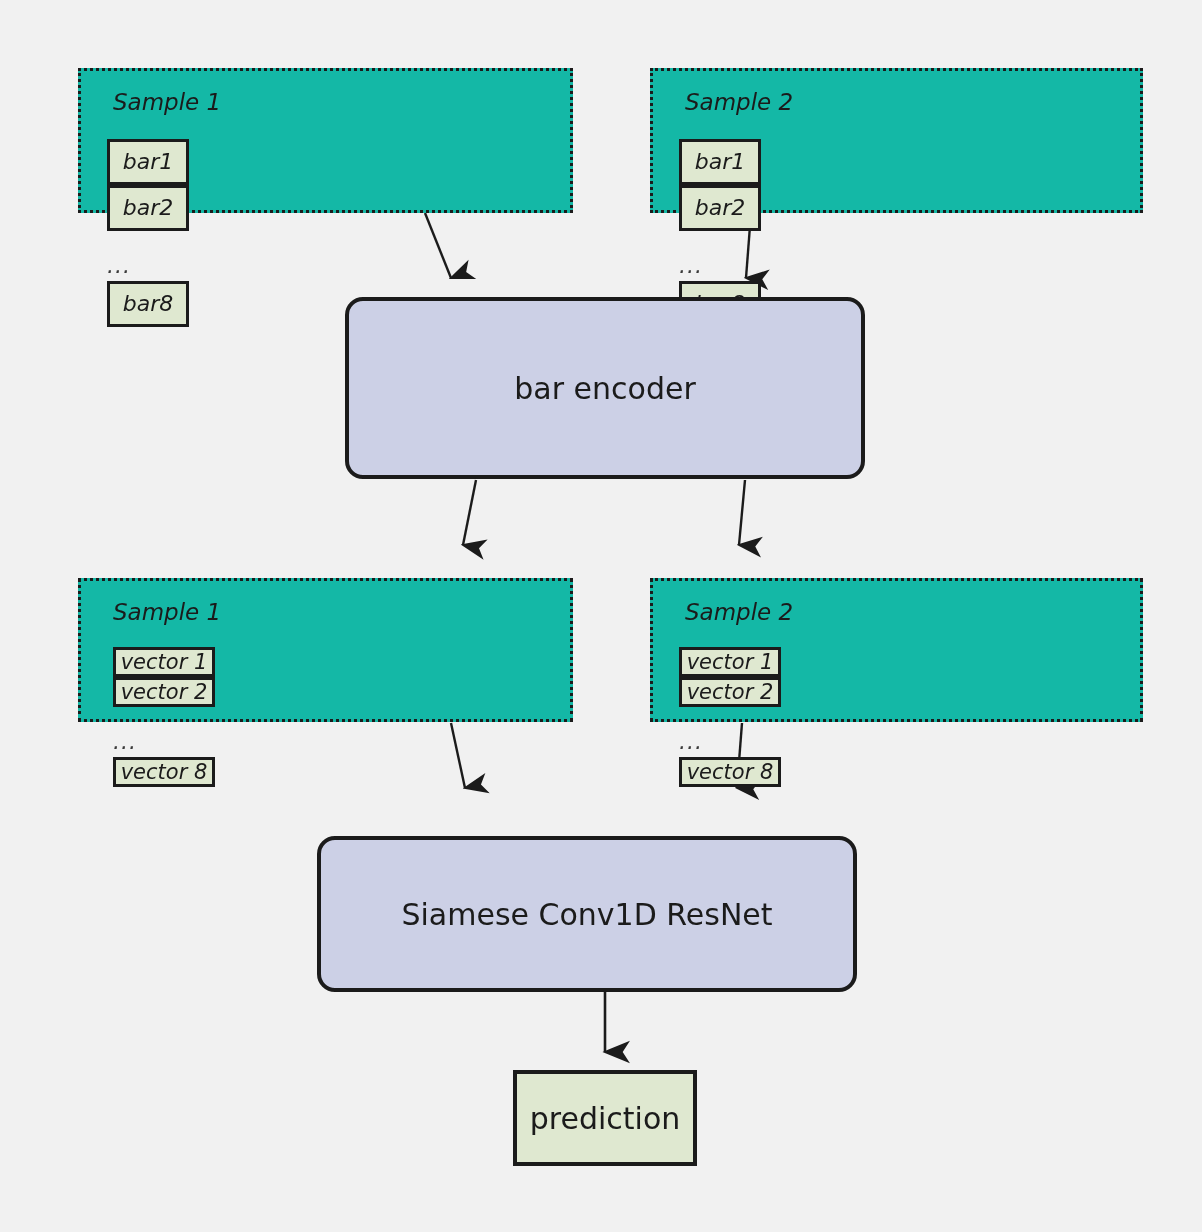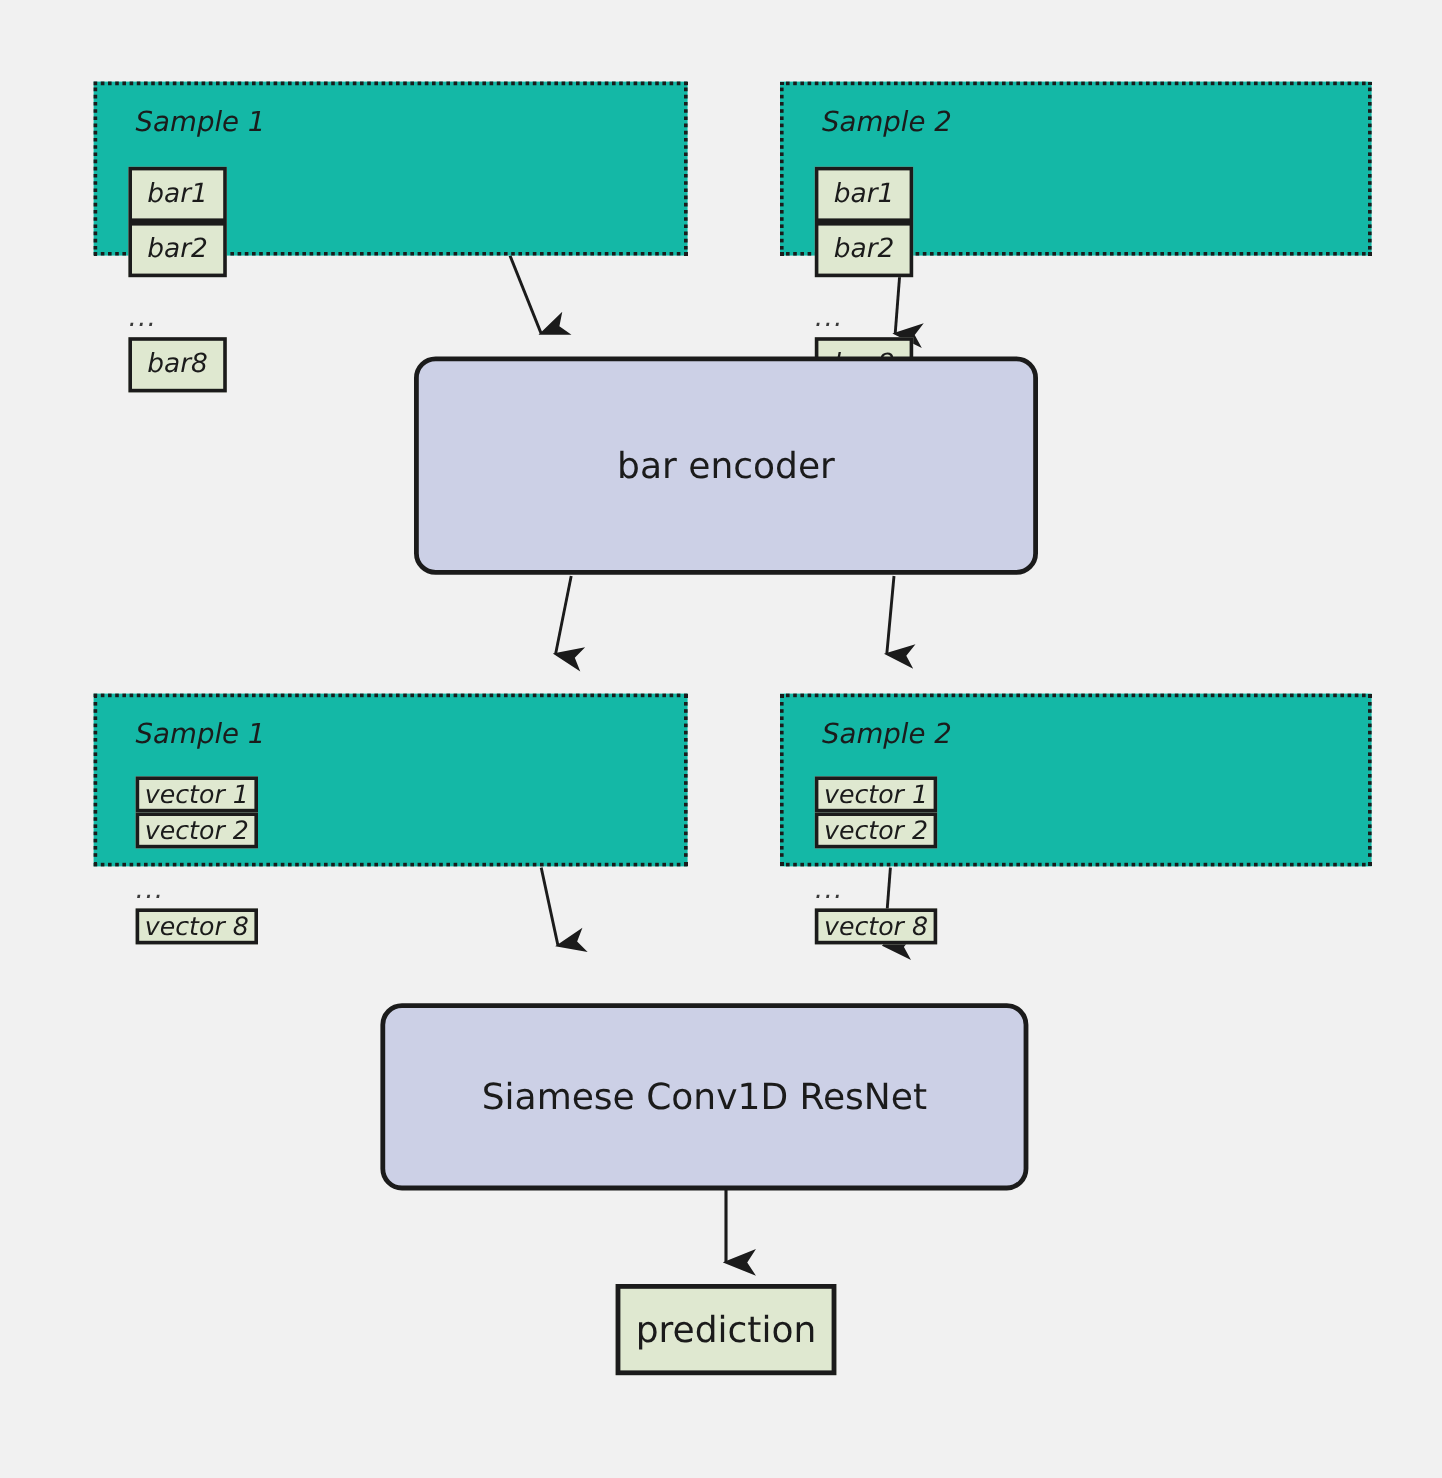--- a/index.html
+++ b/index.html
@@ -193,17 +193,17 @@
       <div class="ellipsis">...</div>
       <div class="gap-lg"></div>
       <div class="cell vec">vector 8</div>
     </div>
   </div>
 
   <div class="proc-block" style="left:317px; top:808px; width:540px; height:156px;margin-top:28px;">
     <span>Siamese Conv1D ResNet</span>
   </div>
 
-  <div class="terminal-block" style="left:513px; top:1070px; width:184px; height:76px;">
+  <div class="terminal-block" style="left:513px; top:1070px; width:184px; height:96px;">
     <span>prediction</span>
   </div>
 
 </div>
 
 </body></html>

